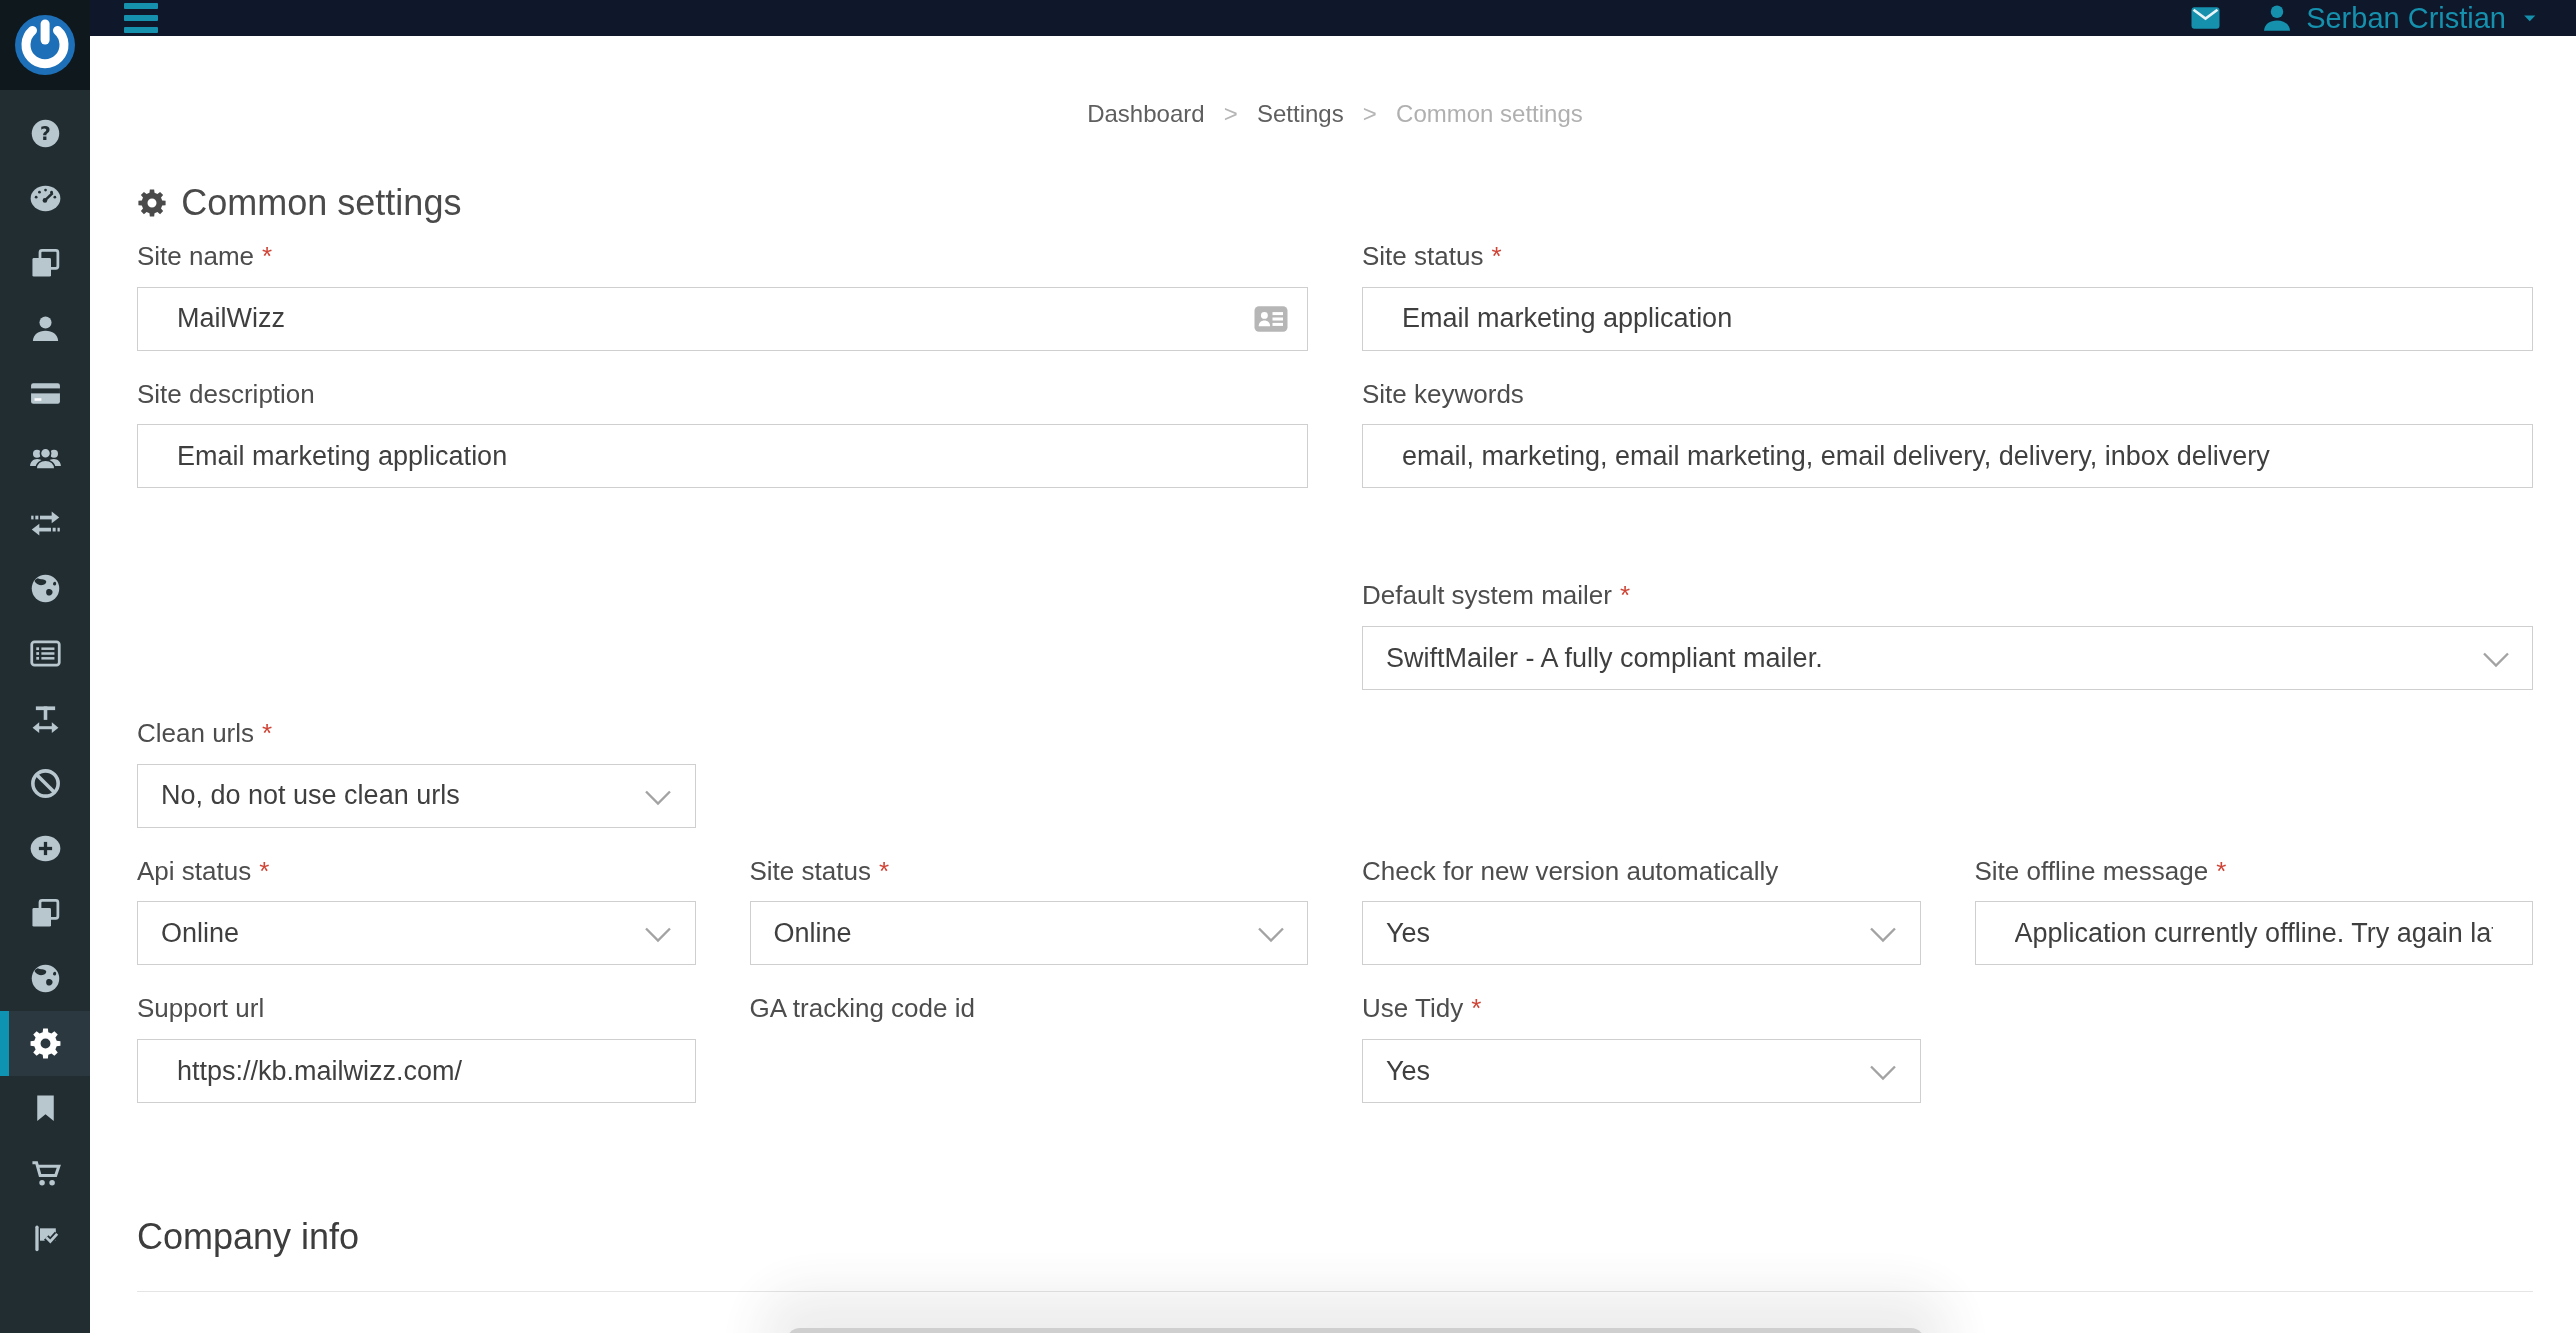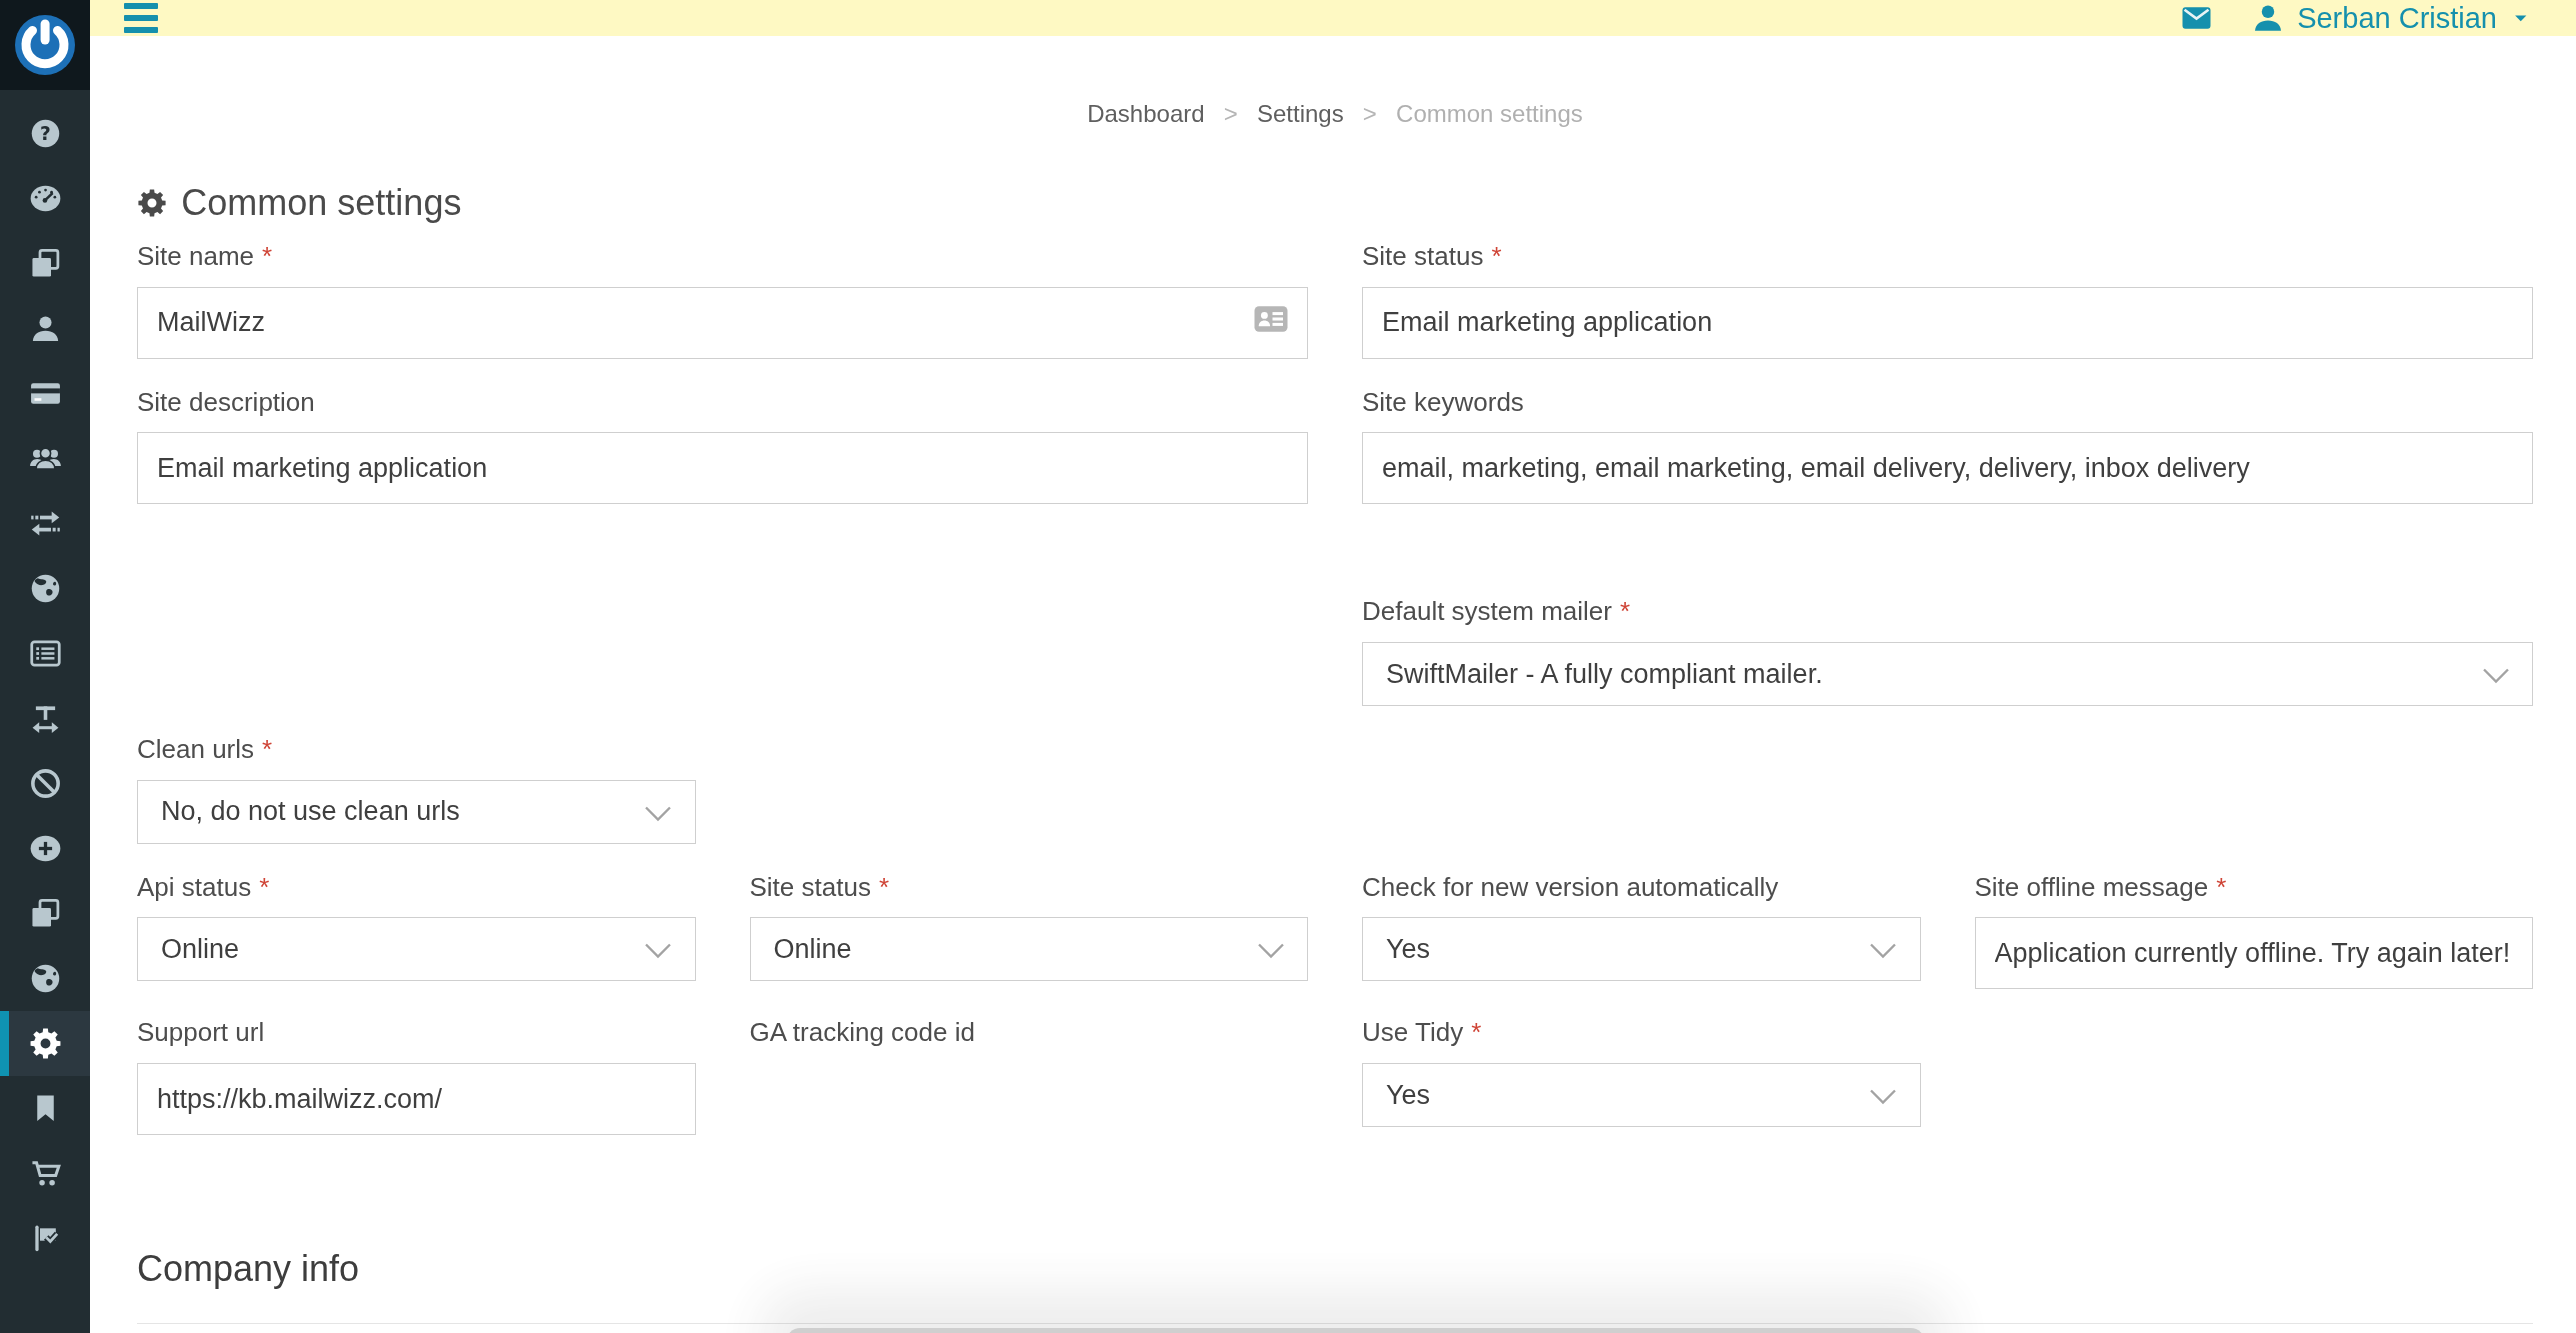--- a/index.html
+++ b/index.html
@@ -11,21 +11,21 @@
   .sidebar { width:90px; min-width:90px; height:100%; background:#222d32; z-index:5; }
   .logo-box { width:90px; height:90px; background:#0f181d; display:flex; align-items:center; justify-content:center; cursor:pointer; }
   .side-items { padding-top:10.7px; }
   .side-item { position:relative; width:90px; height:65px; display:flex; align-items:center; justify-content:center; color:#b8c7ce; cursor:pointer; }
   .side-item svg { width:33px; height:33px; }
   .side-item.active { background:#2c3840; color:#ffffff; }
   .side-item.active::before { content:''; position:absolute; left:0; top:0; bottom:0; width:9px; background:#0f93b2; }
 
   
   .right-col { flex:1; display:flex; flex-direction:column; min-width:0; }
-  .topbar { height:90px; background:#fef9c3; display:flex; align-items:center; padding:0 45px 0 34px; }
+  .topbar { height:90px; background:#0f172a; display:flex; align-items:center; padding:0 36px 0 34px; }
   .hamburger { width:34px; height:30px; display:flex; flex-direction:column; justify-content:space-between; cursor:pointer; }
   .hamburger div { height:6.3px; background:#1590ad; border-radius:0.9px; }
   .topbar-right { margin-left:auto; display:flex; align-items:center; gap:32px; }
   .mail-btn { width:43px; height:36px; color:#1590ad; cursor:pointer; display:flex; align-items:center; }
   .mail-btn svg { width:41px; height:32px; }
   .account-btn { display:flex; align-items:center; gap:12.5px; color:#1590ad; cursor:pointer; }
   .account-btn svg.person { width:34px; height:34px; }
   .account-btn .uname { font-size:29px; }
   .account-btn svg.caret { width:21.5px; height:18px; }
 
@@ -43,23 +43,23 @@
   .form-grid { margin-top:9px; display:grid; grid-template-columns:repeat(4,1fr); column-gap:54px; }
   .g-c1{grid-column:1/2}.g-c2{grid-column:2/3}.g-c3{grid-column:3/4}.g-c4{grid-column:4/5}
   .g-l{grid-column:1/3}.g-r{grid-column:3/5}.g-full{grid-column:1/-1}
   .row-spacer { height:64px; }
 
   .form-group { margin-bottom:23px; }
   .form-group label { display:block; font-size:26px; line-height:40px; color:#4d4d4d; margin-bottom:10.7px; }
   .req { color:#cf4436; margin-left:8px; }
 
   .input-wrap { position:relative; }
-  .text-input { width:100%; height:72px; border:1.8px solid #cfcfcf; border-radius:0;
+  .text-input { width:100%; height:64px; border:1.8px solid #cfcfcf; border-radius:0;
                 font-family:"Liberation Sans",sans-serif; font-size:27px; color:#3f3f3f;
-                padding:0 19px; background:#fff; outline:none; }
+                padding:0 39px; background:#fff; outline:none; }
   .text-input::placeholder { color:#bcbcbc; }
   .addr-icon { position:absolute; right:18px; top:14.3px; width:38px; height:36px; }
 
   .select { position:relative; width:100%; height:64px; border:1.8px solid #cfcfcf; background:#fff;
             display:flex; align-items:center; padding:0 63px 0 23px; cursor:pointer; }
   .select .select-value { font-size:27px; color:#3f3f3f; white-space:nowrap; overflow:hidden; }
   .select .chev { position:absolute; right:21.5px; top:24px; width:30px; height:17px; }
 
   .section-heading { margin-top:86px; font-size:36px; line-height:50px; color:#3d3d3d; }
   .section-hr { border:none; border-top:1.8px solid #e5e5e5; margin-top:29px; }

